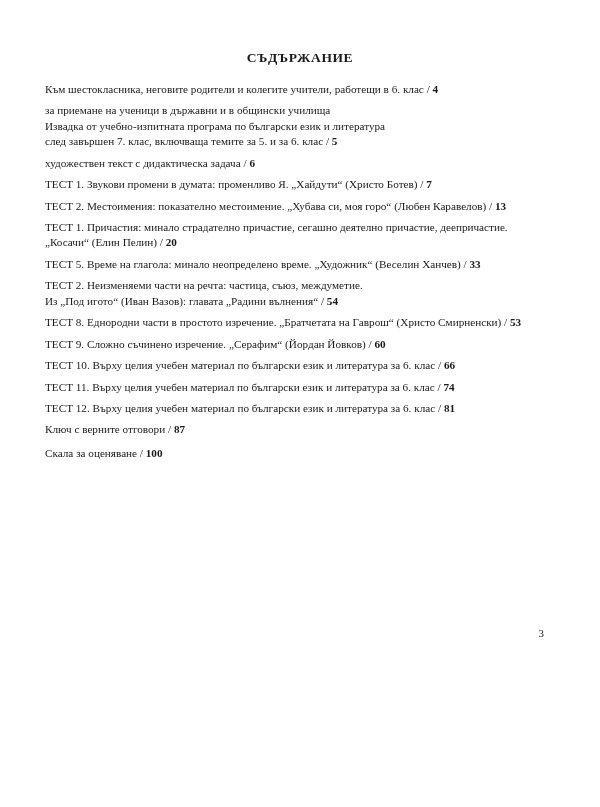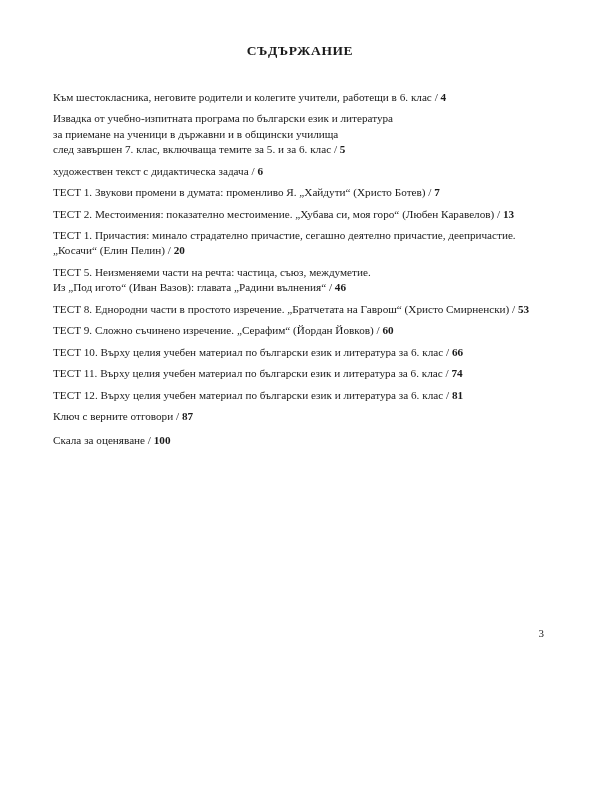--- a/index.html
+++ b/index.html
@@ -14,35 +14,35 @@
     position: relative;
     font-family: "Liberation Serif", "DejaVu Serif", serif;
     color: #1a1a1a;
     -webkit-font-smoothing: antialiased;
   }
   .page {
     position: relative;
     width: 600px;
     height: 681px;
     box-sizing: border-box;
-    padding: 0;
+    padding: 7px;
     overflow: hidden;
   }
   .toc-title {
     text-align: center;
     font-size: 13.5px;
     font-weight: bold;
     letter-spacing: 0.6px;
     margin: 0;
     padding-top: 43px;
     padding-bottom: 0;
     line-height: 1.2;
   }
   .toc-list {
-    margin: 12px;
+    margin: 4px;
     padding: 0;
     list-style: none;
     position: absolute;
     left: 41px;
     top: 78px;
     right: 36px;
   }
   .toc-entry {
     font-size: 11.2px;
     line-height: 15.3px;
@@ -78,40 +78,43 @@
 
 <div class="page">
 
   <h1 class="toc-title">СЪДЪРЖАНИЕ</h1>
 
   <ul class="toc-list">
       <li class="toc-entry">
         <span class="line">Към шестокласника, неговите родители и колегите учители, работещи в 6. клас<span class="sep"> / </span><span class="pg">4</span></span>
       </li>
       <li class="toc-entry">
+        <span class="line">за приемане на ученици в държавни и в общински училища</span>
         <span class="line">Извадка от учебно-изпитната програма по български език и литература</span>
-        <span class="line">за приемане на ученици в държавни и в общински училища</span>
         <span class="line">след завършен 7. клас, включваща темите за 5. и за 6. клас<span class="sep"> / </span><span class="pg">5</span></span>
       </li>
       <li class="toc-entry">
         <span class="line">художествен текст с дидактическа задача<span class="sep"> / </span><span class="pg">6</span></span>
       </li>
       <li class="toc-entry">
         <span class="line">ТЕСТ 1. Звукови промени в думата: променливо Я. „Хайдути“ (Христо Ботев)<span class="sep"> / </span><span class="pg">7</span></span>
       </li>
       <li class="toc-entry">
         <span class="line">ТЕСТ 2. Местоимения: показателно местоимение. „Хубава си, моя горо“ (Любен Каравелов)<span class="sep"> / </span><span class="pg">13</span></span>
       </li>
       <li class="toc-entry">
         <span class="line">ТЕСТ 1. Причастия: минало страдателно причастие, сегашно деятелно причастие, деепричастие.</span>
         <span class="line">„Косачи“ (Елин Пелин)<span class="sep"> / </span><span class="pg">20</span></span>
       </li>
       <li class="toc-entry">
-        <span class="line">ТЕСТ 5. Неизменяеми части на речта: частица, съюз, междуметие.</span>
-        <span class="line">Из „Под игото“ (Иван Вазов): главата „Радини вълнения“<span class="sep"> / </span><span class="pg">46</span></span>
+        <span class="line">ТЕСТ 5. Време на глагола: минало неопределено време. „Художник“ (Веселин Ханчев)<span class="sep"> / </span><span class="pg">33</span></span>
+      </li>
+      <li class="toc-entry">
+        <span class="line">ТЕСТ 2. Неизменяеми части на речта: частица, съюз, междуметие.</span>
+        <span class="line">Из „Под игото“ (Иван Вазов): главата „Радини вълнения“<span class="sep"> / </span><span class="pg">54</span></span>
       </li>
       <li class="toc-entry">
         <span class="line">ТЕСТ 8. Еднородни части в простото изречение. „Братчетата на Гаврош“ (Христо Смирненски)<span class="sep"> / </span><span class="pg">53</span></span>
       </li>
       <li class="toc-entry">
         <span class="line">ТЕСТ 9. Сложно съчинено изречение. „Серафим“ (Йордан Йовков)<span class="sep"> / </span><span class="pg">60</span></span>
       </li>
       <li class="toc-entry">
         <span class="line">ТЕСТ 10. Върху целия учебен материал по български език и литература за 6. клас<span class="sep"> / </span><span class="pg">66</span></span>
       </li>

